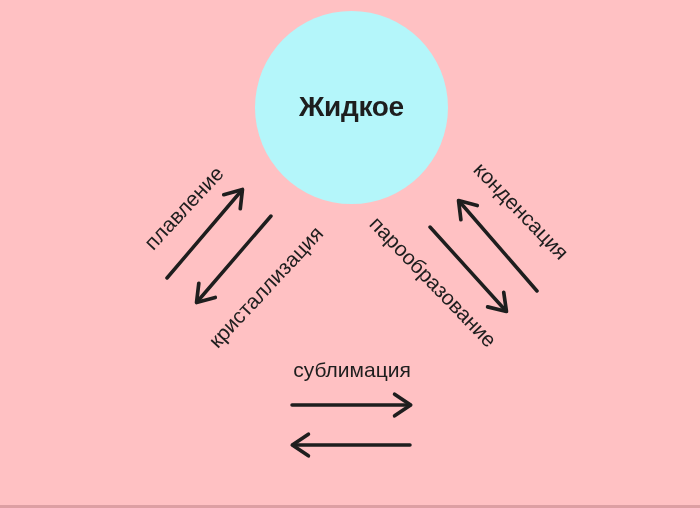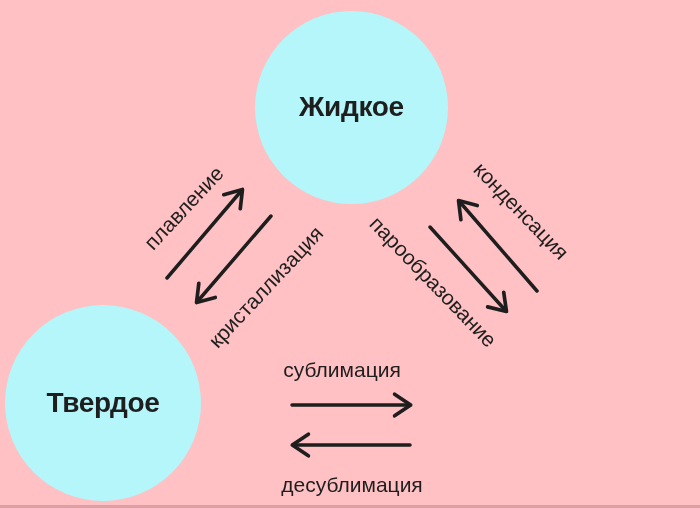--- a/index.html
+++ b/index.html
@@ -70,21 +70,21 @@
     white-space: nowrap;
     transform: translate(-50%, -50%);
   }
   .t-label.rot-up   { transform: translate(-50%, -50%) rotate(-47deg); }
   .t-label.rot-down { transform: translate(-50%, -50%) rotate(46deg); }
 
   #label-melting         { left: 184px; top: 208px; }
   #label-crystallization { left: 266px; top: 287px; }
   #label-condensation    { left: 521px; top: 211px; }
   #label-vaporization    { left: 433px; top: 282px; }
-  #label-sublimation     { left: 342px; top: 370px; text-align: center; }
+  #label-sublimation     { left: 352px; top: 370px; text-align: center; }
   #label-desublimation   { left: 352px; top: 485px; }
 </style>
 </head>
 <body>
 
 <div class="canvas">
 
   <svg class="arrows" width="700" height="508" viewBox="0 0 700 508" aria-hidden="true">
     <defs>
       <marker id="ah" markerWidth="8" markerHeight="8" refX="6" refY="4" orient="auto" markerUnits="strokeWidth">
@@ -96,30 +96,26 @@
     <line x1="537" y1="291" x2="459" y2="201" marker-end="url(#ah)"></line>
     <line x1="430" y1="227" x2="506" y2="311" marker-end="url(#ah)"></line>
     <line x1="292" y1="405" x2="410" y2="405" marker-end="url(#ah)"></line>
     <line x1="410" y1="445" x2="293" y2="445" marker-end="url(#ah)"></line>
   </svg>
 
   <div class="circle" id="circle-liquid">
     <span class="state-label">Жидкое</span>
   </div>
 
-  <div class="circle" id="circle-solid">
-    <span class="state-label">Твердое</span>
-  </div>
 
 
   <div class="t-label rot-up" id="label-melting">плавление</div>
 
   <div class="t-label rot-up" id="label-crystallization">кристаллизация</div>
 
   <div class="t-label rot-down" id="label-condensation">конденсация</div>
 
   <div class="t-label rot-down" id="label-vaporization">парообразование</div>
 
   <div class="t-label" id="label-sublimation">сублимация</div>
 
-  <div class="t-label" id="label-desublimation">десублимация</div>
 
 </div>
 
 </body></html>

